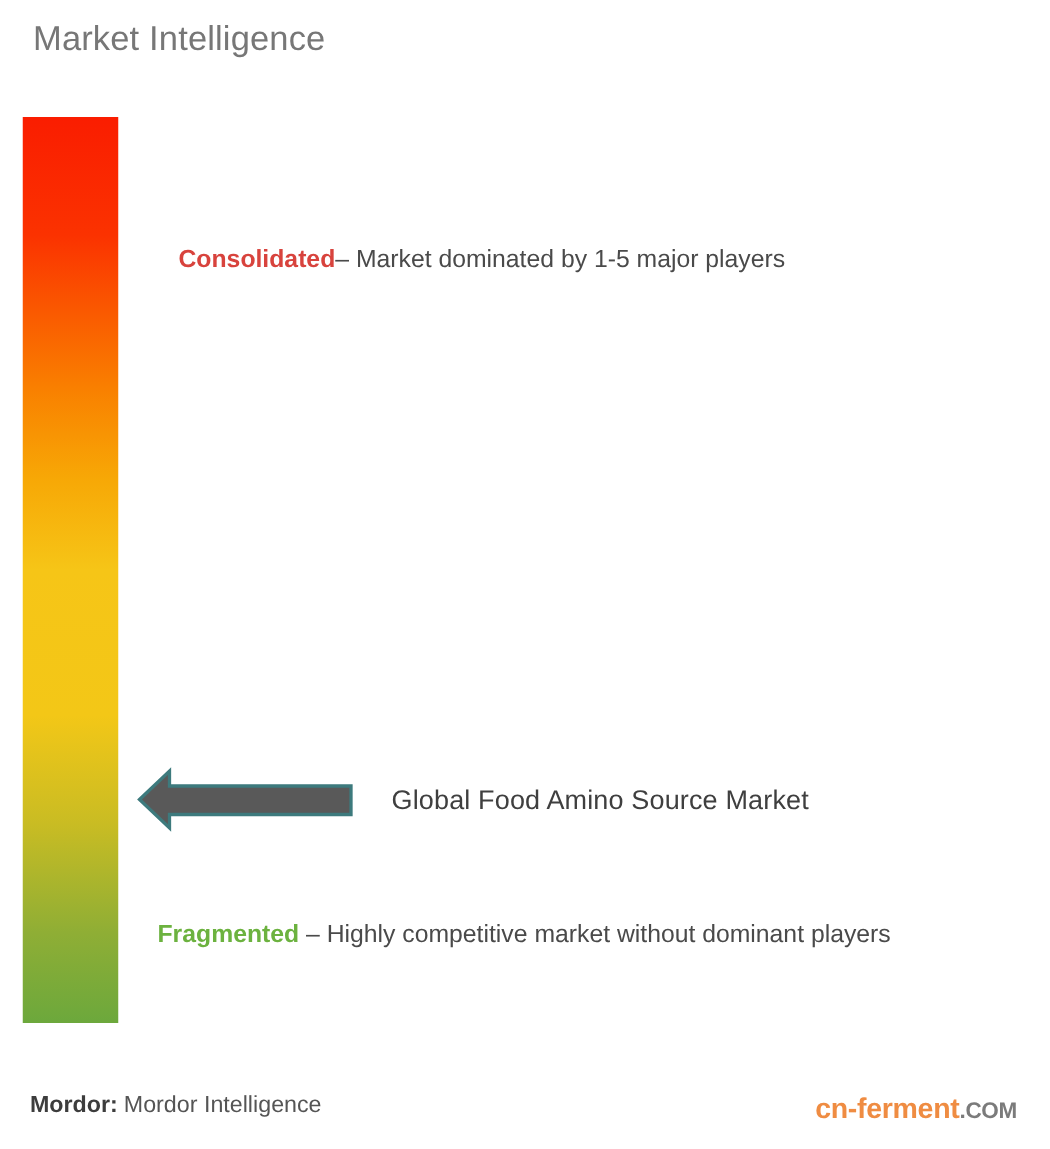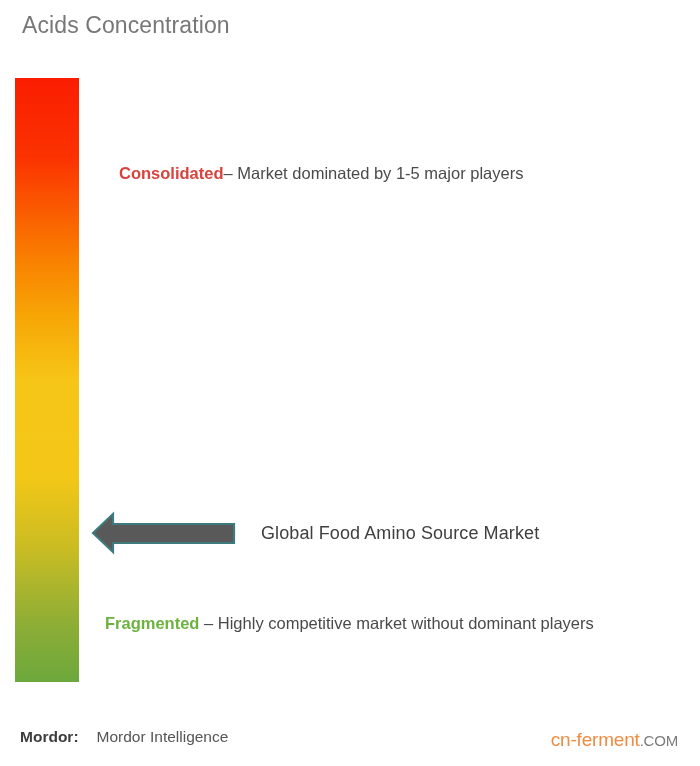--- a/index.html
+++ b/index.html
@@ -103,39 +103,39 @@
   }
   #source-note .src-value {
     color: #555555;
   }
 
   #site-logo {
     position: absolute;
     right: 22px;
     top: 729px;
     font-size: 18px;
-    font-weight: 400;
+    font-weight: 700;
     white-space: nowrap;
     letter-spacing: -0.2px;
   }
   #site-logo .logo-name {
     font-size: 19px;
   }
   #site-logo .logo-dot,
   #site-logo .logo-tld {
     font-size: 15px;
   }
   #site-logo .logo-tld {
     text-transform: uppercase;
   }
 </style>
 </head>
 <body>
 
-<div id="page-title">Acids Concentration</div>
+<div id="page-title">Market Intelligence</div>
 
 <div id="scale-bar">
   <svg id="scale-bar-fill" viewBox="0 0 64 604" preserveAspectRatio="none">
     <defs>
       <linearGradient id="concGrad" x1="0" y1="0" x2="0" y2="1">
         <stop offset="0%" stop-color="#fa1d00"></stop>
         <stop offset="13%" stop-color="#fb3200"></stop>
         <stop offset="30%" stop-color="#f98000"></stop>
         <stop offset="40%" stop-color="#f7a806"></stop>
         <stop offset="50%" stop-color="#f6c517"></stop>
@@ -159,18 +159,18 @@
   </svg>
 </div>
 
 <div id="market-label">Global Food Amino Source Market</div>
 
 <div id="fragmented-row">
   <span class="kw" style="color:#6cb23f">Fragmented</span><span> – Highly competitive market without dominant players</span>
 </div>
 
 <div id="source-note">
-  <span class="src-label">Mordor:</span><span class="src-value" style="margin-left:18px">Mordor Intelligence</span>
+  <span class="src-label">Mordor:</span><span class="src-value" style="margin-left:4px">Mordor Intelligence</span>
 </div>
 
 <div id="site-logo">
   <span class="logo-name" style="color:#ef8c42">cn-ferment</span><span class="logo-dot" style="color:#7b7b7b">.</span><span class="logo-tld" style="color:#7b7b7b">com</span>
 </div>
 
 </body></html>

